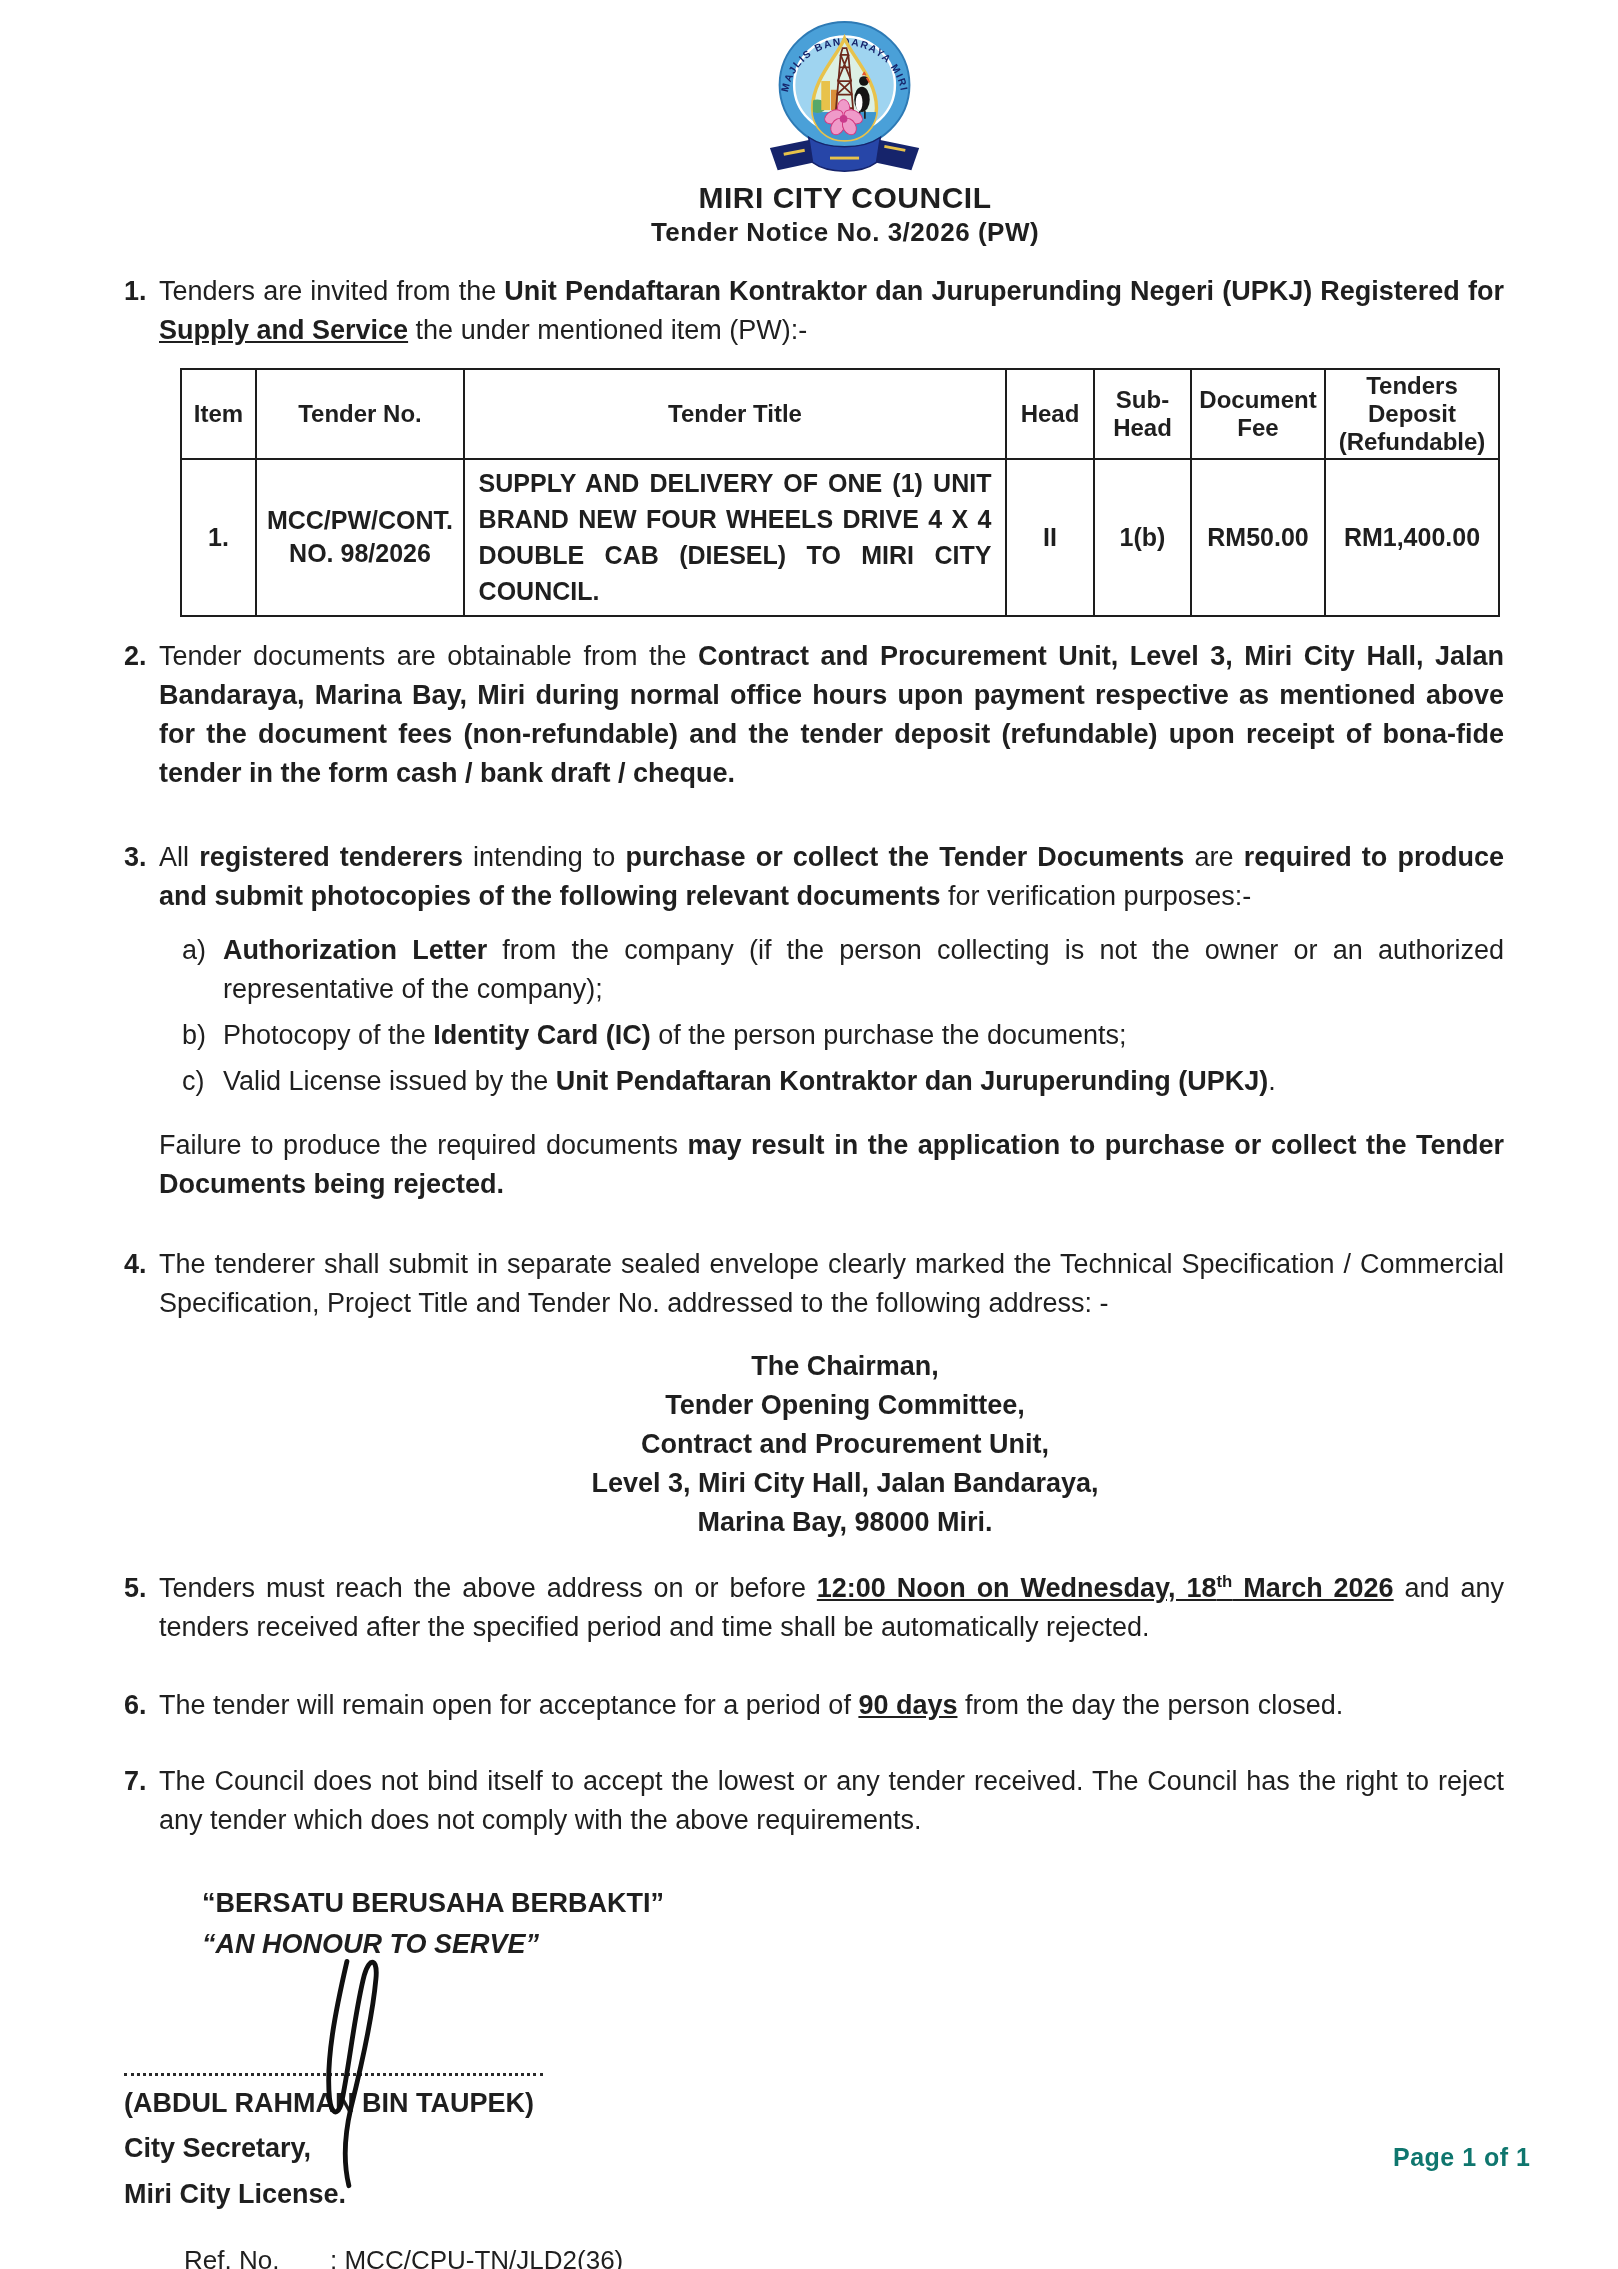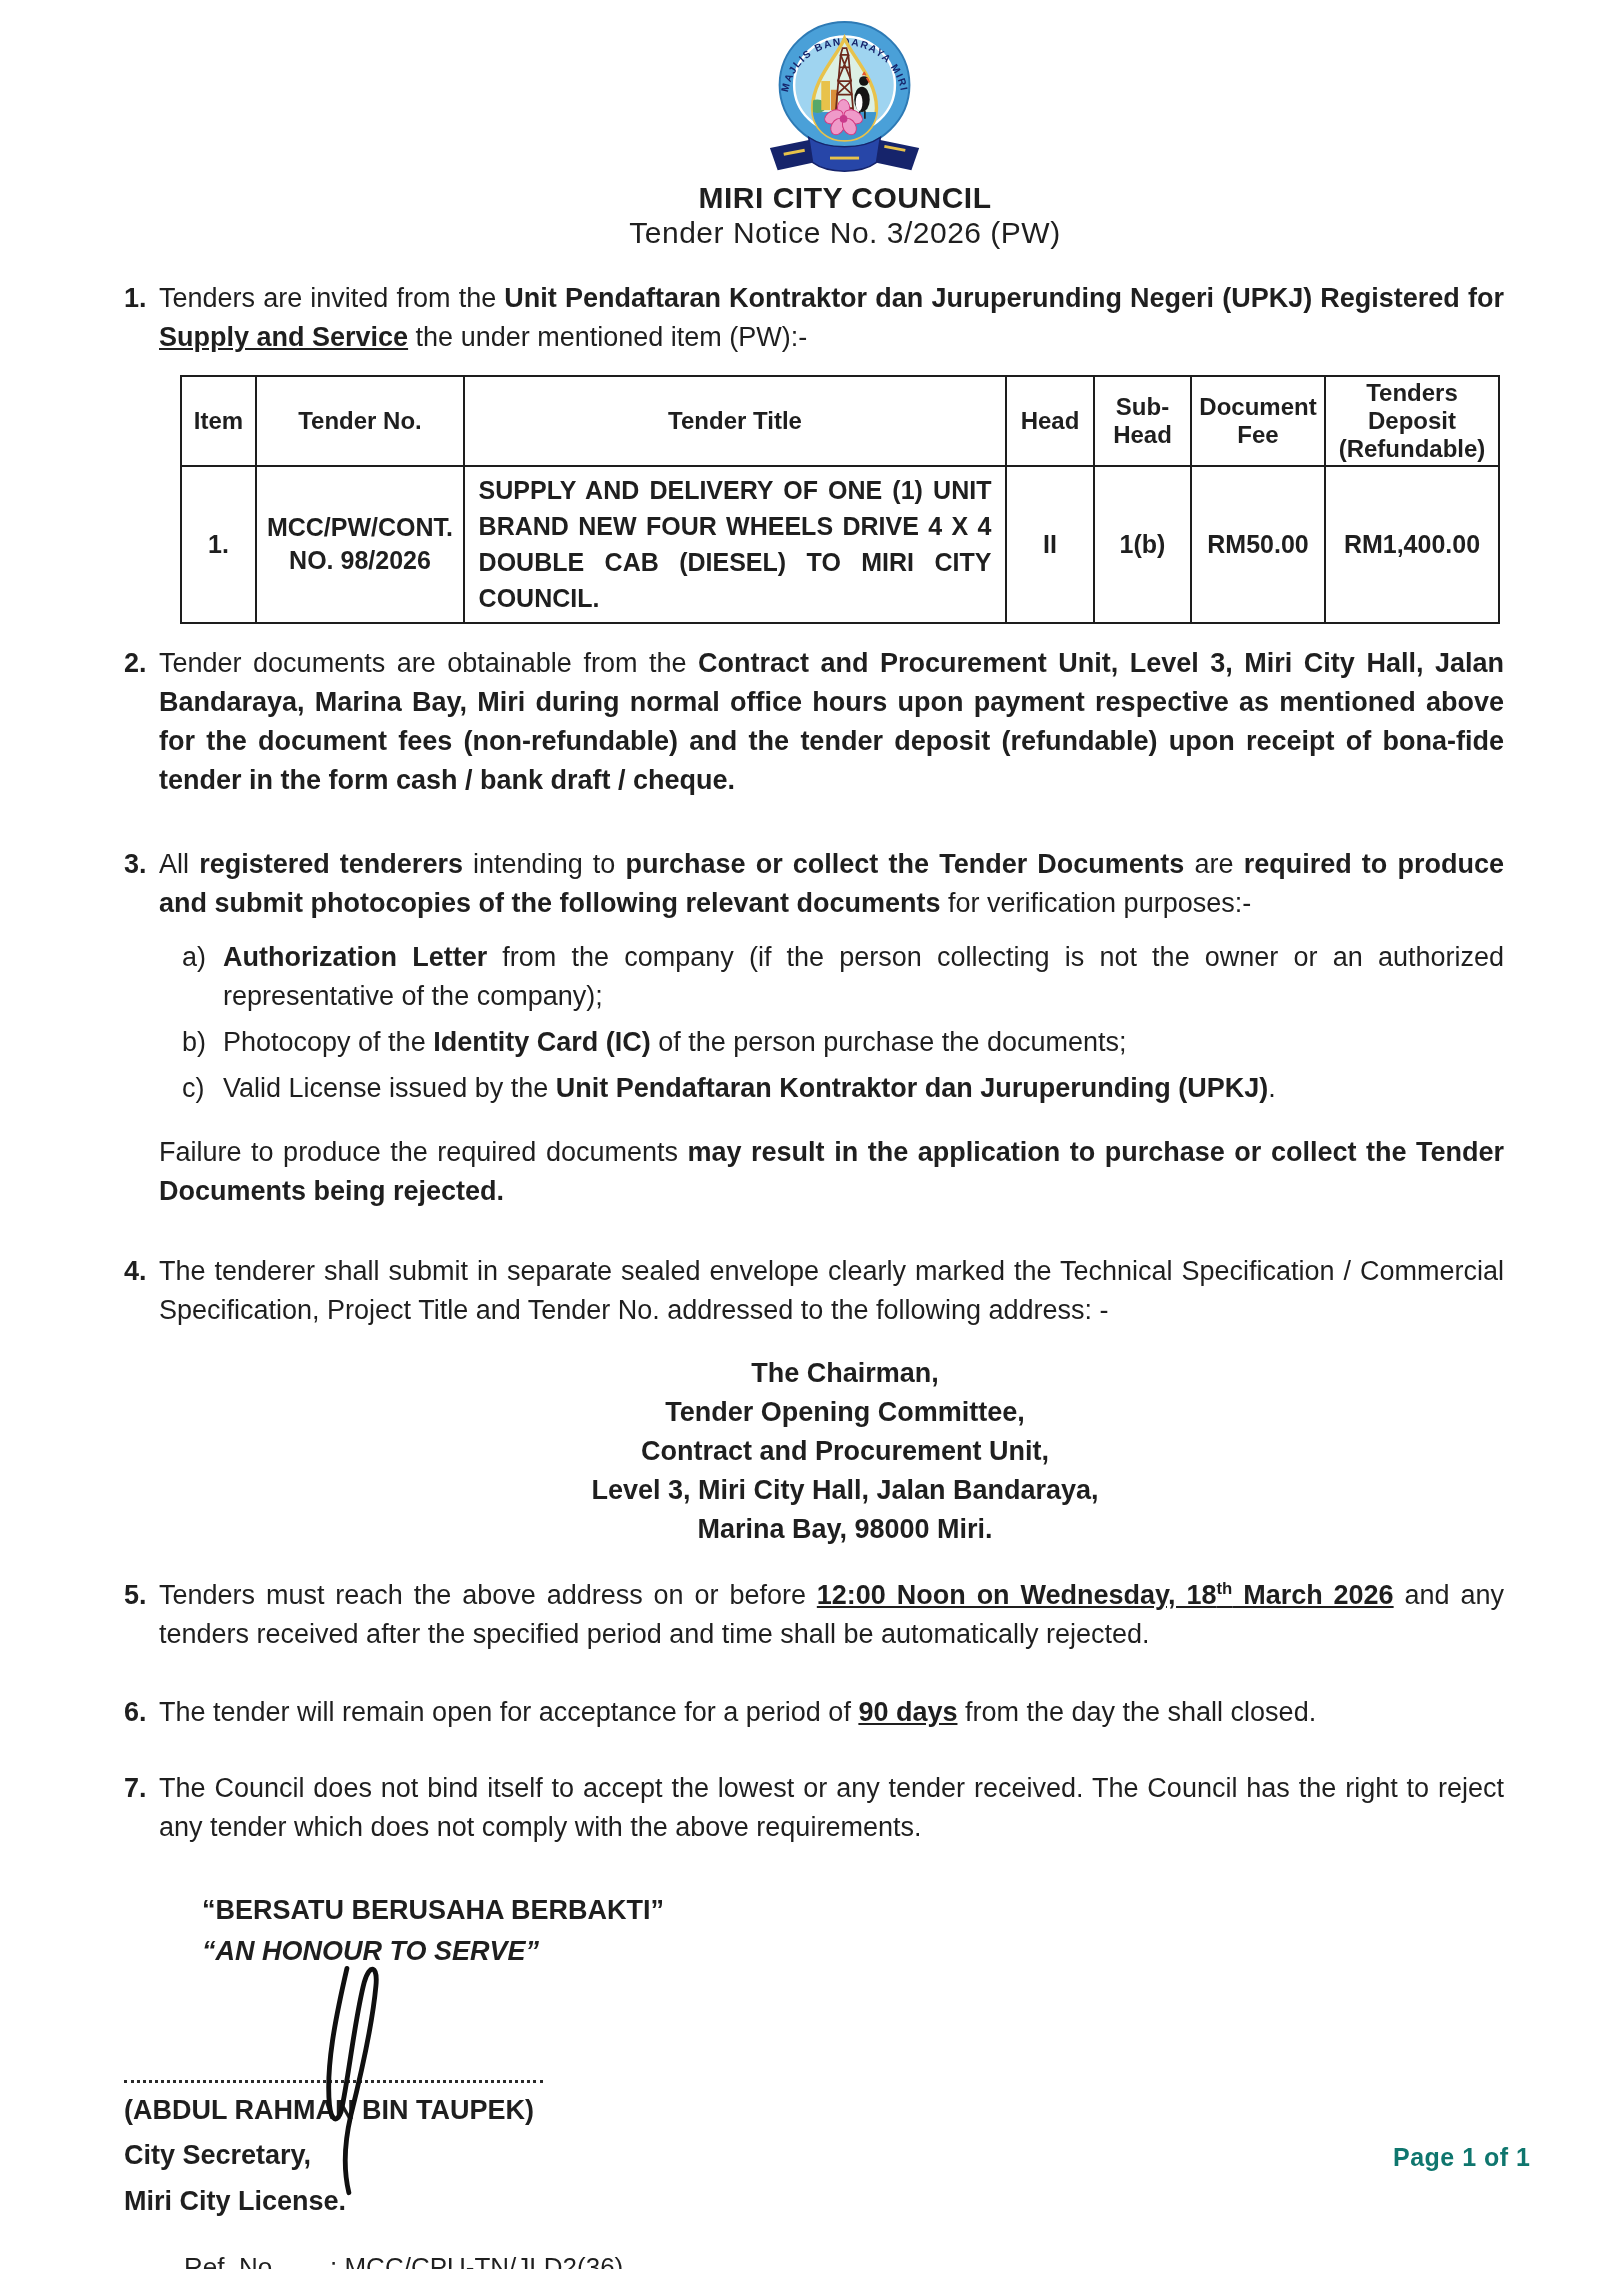--- a/index.html
+++ b/index.html
@@ -10,21 +10,21 @@
     font-family:"Liberation Sans",sans-serif;
     color:#1f1f1f;
     overflow:hidden;
   }
   .content{padding:19.4px 115px 0 124px;}
 
   
   .header{text-align:center;position:relative;left:31px;}
   .logo-wrap{display:inline-block;line-height:0;}
   .org-name{font-size:30px;font-weight:bold;line-height:35px;letter-spacing:0.5px;}
-  .notice-title{font-size:30px;font-weight:normal;line-height:35px;margin-bottom:29px;letter-spacing:0.5px;}
+  .notice-title{font-size:26px;font-weight:bold;line-height:35px;margin-bottom:22px;letter-spacing:0.5px;}
 
   
   .para{display:flex;font-size:27px;line-height:39px;}
   .para .num{width:35px;flex-shrink:0;font-weight:bold;}
   .para .pbody{flex:1;text-align:justify;}
   .b{font-weight:bold;}
   .i{font-style:italic;}
   .u{text-decoration:underline;}
   .sup{font-size:.62em;vertical-align:super;line-height:0;}
 
@@ -219,21 +219,21 @@
       <div>Marina Bay, 98000 Miri.</div>
     </div>
 
     <div class="para" style="margin-top:27px;">
       <div class="num">5.</div>
       <div class="pbody"><span>Tenders must reach the above address on or before </span><span class="b u">12:00 Noon on Wednesday, 18</span><span class="b u"><span class="sup">th</span></span><span class="b u"> March 2026</span><span> and any tenders received after the specified period and time shall be automatically rejected.</span></div>
     </div>
 
     <div class="para" style="margin-top:39px;">
       <div class="num">6.</div>
-      <div class="pbody"><span>The tender will remain open for acceptance for a period of </span><span class="b u">90 days</span><span> from the day the shall closed.</span></div>
+      <div class="pbody"><span>The tender will remain open for acceptance for a period of </span><span class="b u">90 days</span><span> from the day the person closed.</span></div>
     </div>
 
     <div class="para" style="margin-top:37px;">
       <div class="num">7.</div>
       <div class="pbody"><span>The Council does not bind itself to accept the lowest or any tender received. The Council has the right to reject any tender which does not comply with the above requirements.</span></div>
     </div>
 
     <div class="motto" style="margin-top:43px;">
       <div>“BERSATU BERUSAHA BERBAKTI”</div>
       <div class="i">“AN HONOUR TO SERVE”</div>

